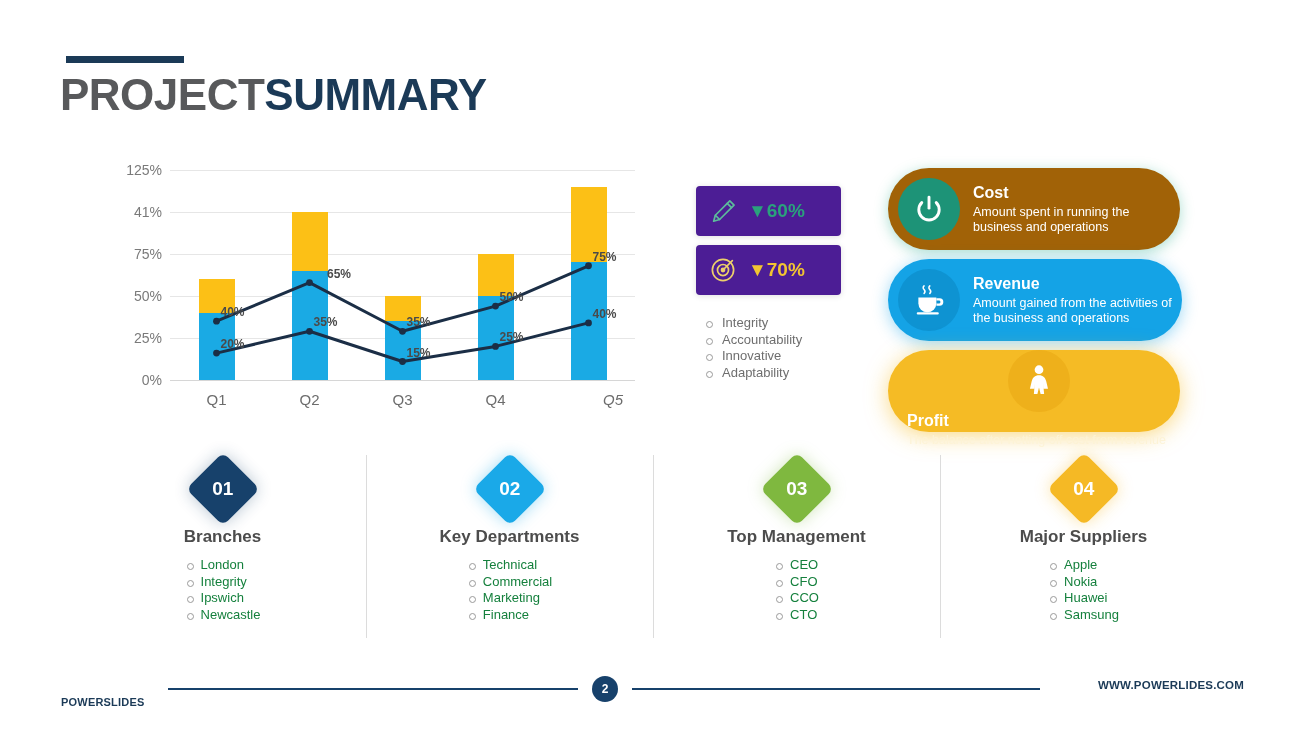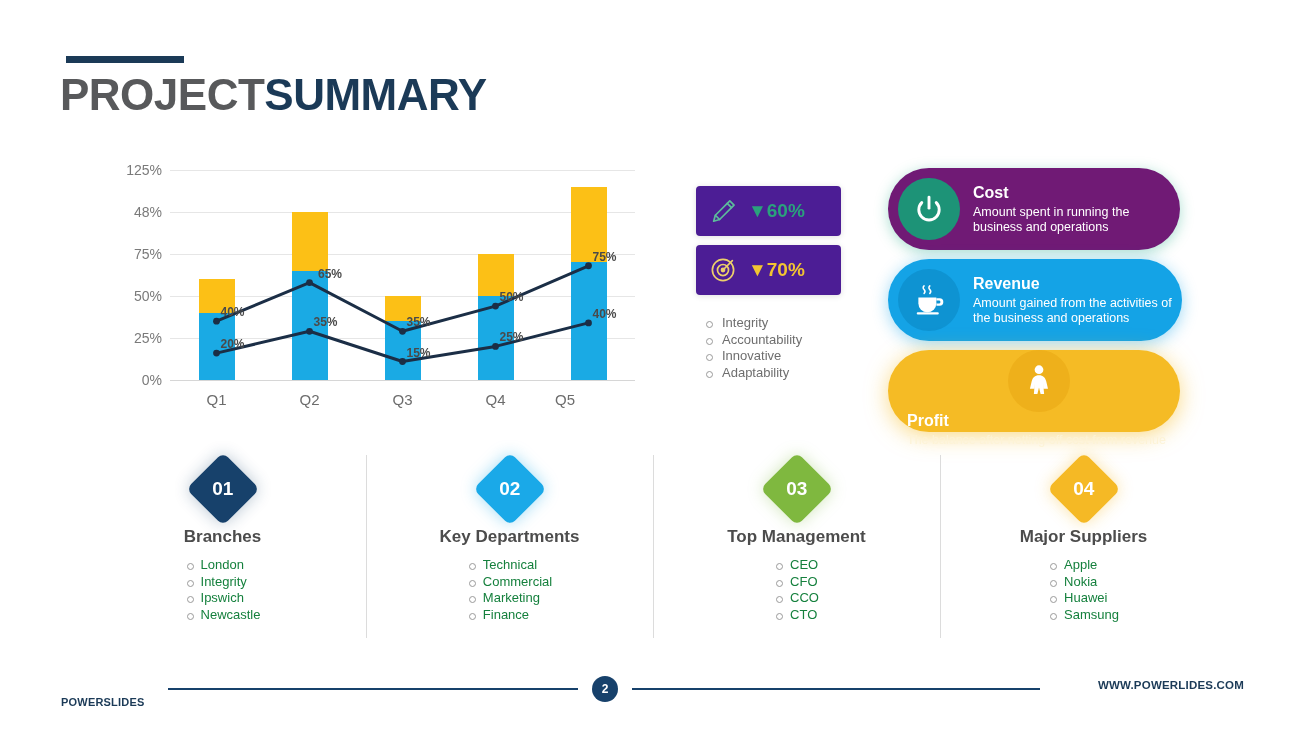--- a/index.html
+++ b/index.html
@@ -123,21 +123,21 @@
 
   
   #pills { position: absolute; left: 888px; top: 168px; }
   .pill {
     position: relative;
     width: 292px; height: 82px;
     border-radius: 41px;
     display: flex; align-items: center;
     margin-bottom: 9px;
   }
-  .pill-cost   { background: #701a75; box-shadow: 0 3px 14px rgba(35,168,135,.38); }
+  .pill-cost   { background: #a16207; box-shadow: 0 3px 14px rgba(35,168,135,.38); }
   .pill-rev    { background: #14a3e6; box-shadow: 0 3px 16px rgba(20,163,230,.42); width: 294px; }
   .pill-profit { background: #f5bb25; box-shadow: 0 4px 22px rgba(245,187,37,.55); flex-direction: column; }
   .pill-ico-wrap {
     width: 62px; height: 62px; margin-left: 10px;
     flex: 0 0 62px;
     border-radius: 50%;
     display: flex; align-items: center; justify-content: center;
   }
   .pill-cost .pill-ico-wrap   { background: #1d9377; }
   .pill-rev .pill-ico-wrap    { background: #0e93d2; }
@@ -236,21 +236,21 @@
 <div id="page-title">
   <span class="t1">PROJECT</span><span class="t2">SUMMARY</span>
 </div>
 
 <div id="chart-area">
   <div class="y-labels" id="y-labels">
       <div class="y-label" style="top: 210px;">0%</div>
       <div class="y-label" style="top: 168px;">25%</div>
       <div class="y-label" style="top: 126px;">50%</div>
       <div class="y-label" style="top: 84px;">75%</div>
-      <div class="y-label" style="top: 42px;">48%</div>
+      <div class="y-label" style="top: 42px;">41%</div>
       <div class="y-label" style="top: 0px;">125%</div>
     </div>
   <div class="plot" id="plot">
       <div class="gridline" style="top: 0px;"></div>
       <div class="gridline" style="top: 42px;"></div>
       <div class="gridline" style="top: 84px;"></div>
       <div class="gridline" style="top: 126px;"></div>
       <div class="gridline" style="top: 168px;"></div>
       <div class="gridline base" style="top: 210px;"></div>
     <div class="bar-wrap" style="left: 28.5px; height: 100.8px;">
@@ -281,36 +281,36 @@
         <circle cx="325.5" cy="136.07999999999998" r="3.4" fill="#1b2e46"></circle>
         <circle cx="418.5" cy="95.75999999999999" r="3.4" fill="#1b2e46"></circle>
         <polyline points="46.5,183.12 139.5,161.28 232.5,191.52 325.5,176.4 418.5,152.88" fill="none" stroke="#1b2e46" stroke-width="3" stroke-linejoin="round"></polyline>
         <circle cx="46.5" cy="183.12" r="3.4" fill="#1b2e46"></circle>
         <circle cx="139.5" cy="161.28" r="3.4" fill="#1b2e46"></circle>
         <circle cx="232.5" cy="191.52" r="3.4" fill="#1b2e46"></circle>
         <circle cx="325.5" cy="176.4" r="3.4" fill="#1b2e46"></circle>
         <circle cx="418.5" cy="152.88" r="3.4" fill="#1b2e46"></circle>
       </svg>
   <div class="pt-label" style="left: 50.5px; top: 142.2px;">40%</div>
-      <div class="pt-label" style="left: 148px; top: 103.56px;">65%</div>
+      <div class="pt-label" style="left: 157px; top: 103.56px;">65%</div>
       <div class="pt-label" style="left: 236.5px; top: 152.28px;">35%</div>
       <div class="pt-label" style="left: 329.5px; top: 127.08px;">50%</div>
       <div class="pt-label" style="left: 422.5px; top: 86.76px;">75%</div>
       <div class="pt-label" style="left: 50.5px; top: 174.12px;">20%</div>
       <div class="pt-label" style="left: 143.5px; top: 152.28px;">35%</div>
       <div class="pt-label" style="left: 236.5px; top: 182.52px;">15%</div>
       <div class="pt-label" style="left: 329.5px; top: 167.4px;">25%</div>
       <div class="pt-label" style="left: 422.5px; top: 143.88px;">40%</div>
     </div>
   <div class="x-labels" id="x-labels">
       <div class="x-label" style="left: 46.5px;">Q1</div>
       <div class="x-label" style="left: 139.5px;">Q2</div>
       <div class="x-label" style="left: 232.5px;">Q3</div>
       <div class="x-label" style="left: 325.5px;">Q4</div>
-      <div class="x-label" style="left: 395px;">Q5</div>
+      <div class="x-label" style="left: 443px; font-style: italic;">Q5</div>
     </div>
 </div>
 
 <div id="mid-panel">
   <div class="stat-card">
     <span class="stat-icon">
       <svg viewBox="0 0 40 40" width="34" height="34">
         <g fill="none" stroke="#5cbb9b" stroke-width="2" stroke-linejoin="round" stroke-linecap="round">
           <path d="M28 8 L33 13 L16 30 L9 32 L11 25 Z"></path>
           <path d="M25 11 L30 16"></path>

